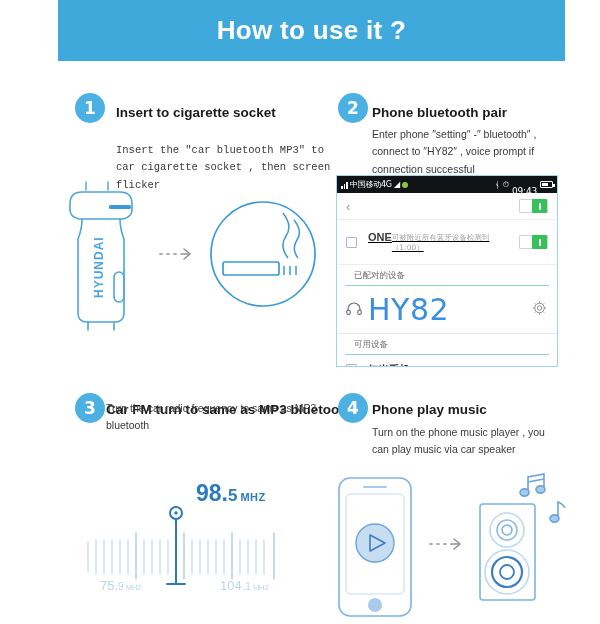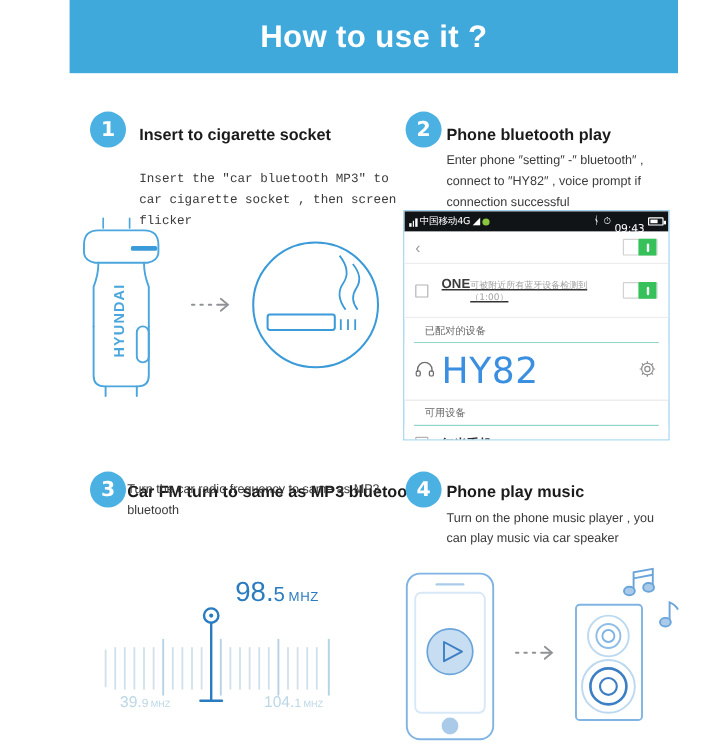--- a/index.html
+++ b/index.html
@@ -132,21 +132,21 @@
     font-family: "DejaVu Sans", sans-serif;
   }
   .gear { position: absolute; right: 10px; top: 50%; transform: translateY(-50%); }
   .row-avail { height: 29px; }
   .avail-name { font-size: 10.5px; color: #2f2f2f; font-weight: bold; }
 
   
   .fm { position: absolute; left: 78px; top: 480px; width: 250px; height: 130px; }
   .fm-value {
     position: absolute; left: 118px; top: 0px;
-    color: #2a7bc0; font-weight: normal; white-space: nowrap;
+    color: #2a7bc0; font-weight: bold; white-space: nowrap;
   }
   .fm-int { font-size: 23px; }
   .fm-dec { font-size: 17px; }
   .fm-unit { font-size: 11px; letter-spacing: .5px; margin-left: 3px; }
   .fm-lo, .fm-hi {
     position: absolute; top: 96px; color: #bcd7e6; white-space: nowrap;
   }
   .fm-lo { left: 22px; }
   .fm-hi { left: 142px; }
   .fm-lo .n, .fm-hi .n { font-size: 13px; }
@@ -163,21 +163,21 @@
 
   <div class="banner">
     <div class="banner-title">How to use it ?</div>
   </div>
 
   <div class="step-num" id="n1">1</div>
   <div class="step-title" id="t1">Insert to cigarette socket</div>
   <div class="step-body" id="b1">Insert the ″car bluetooth MP3″ to car cigarette socket , then screen flicker</div>
 
   <div class="step-num" id="n2">2</div>
-  <div class="step-title" id="t2">Phone bluetooth play</div>
+  <div class="step-title" id="t2">Phone bluetooth pair</div>
   <div class="step-body" id="b2">Enter phone ″setting″ -″ bluetooth″ , connect to ″HY82″ , voice prompt if connection successful</div>
 
   <div class="ill1">
     <svg width="285" height="155" viewBox="0 0 285 155">
       <g fill="none" stroke="#4ba6dd" stroke-width="1.6" stroke-linejoin="round" stroke-linecap="round">
 
         <path d="M28 2 L28 10 M50 2 L50 10" stroke-width="1.4"></path>
 
         <path d="M12 24 q0 -12 12 -12 L62 12 q12 0 12 12 L74 30
                  q0 7 -9 9 L21 39 q-9 -2 -9 -9 Z"></path>
@@ -325,21 +325,21 @@
 
       <g>
         <line x1="98" y1="36" x2="98" y2="104" stroke="#2a7bc0" stroke-width="2"></line>
         <line x1="89" y1="104" x2="107" y2="104" stroke="#2a7bc0" stroke-width="2" stroke-linecap="round"></line>
         <circle cx="98" cy="33" r="6" fill="#ffffff" stroke="#2a7bc0" stroke-width="2"></circle>
         <circle cx="98" cy="33" r="1.7" fill="#2a7bc0"></circle>
       </g>
     </svg>
 
     <div class="fm-lo">
-      <span class="n">39.</span><span class="d">9</span><span class="u">MHZ</span>
+      <span class="n">75.</span><span class="d">9</span><span class="u">MHZ</span>
     </div>
     <div class="fm-hi">
       <span class="n">104.</span><span class="d">1</span><span class="u">MHZ</span>
     </div>
   </div>
 
   <div class="ill4">
     <svg width="250" height="148" viewBox="0 0 250 148">
 
       <g fill="none" stroke="#7fb4e3" stroke-width="1.6">

